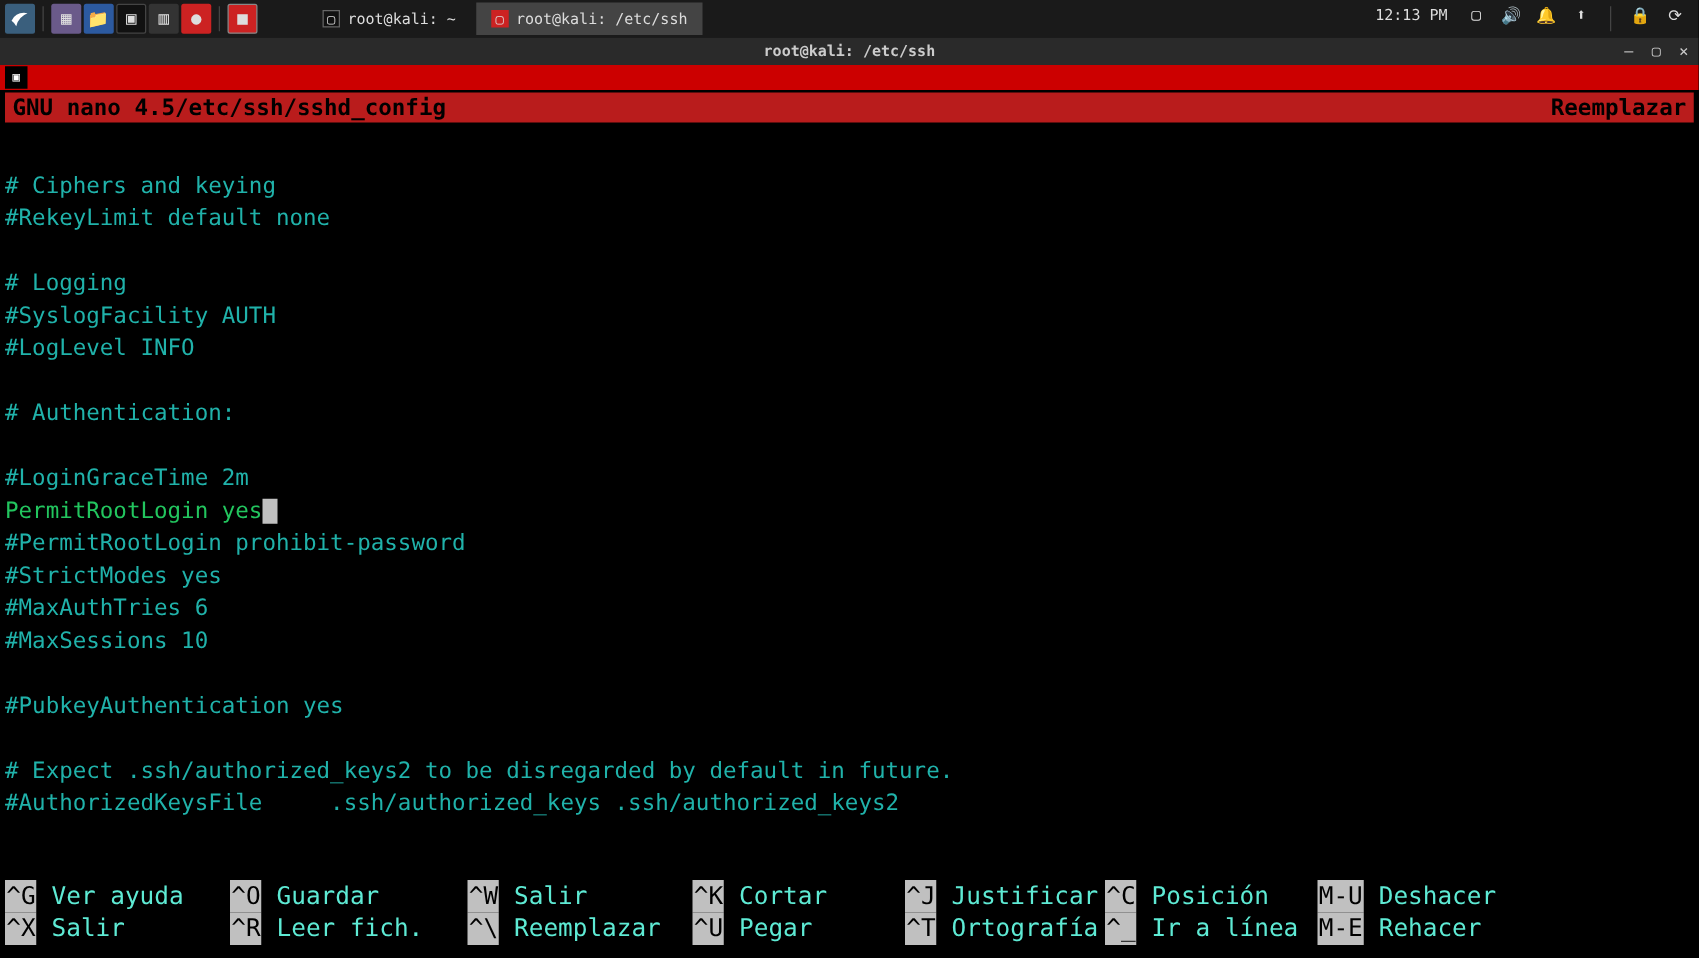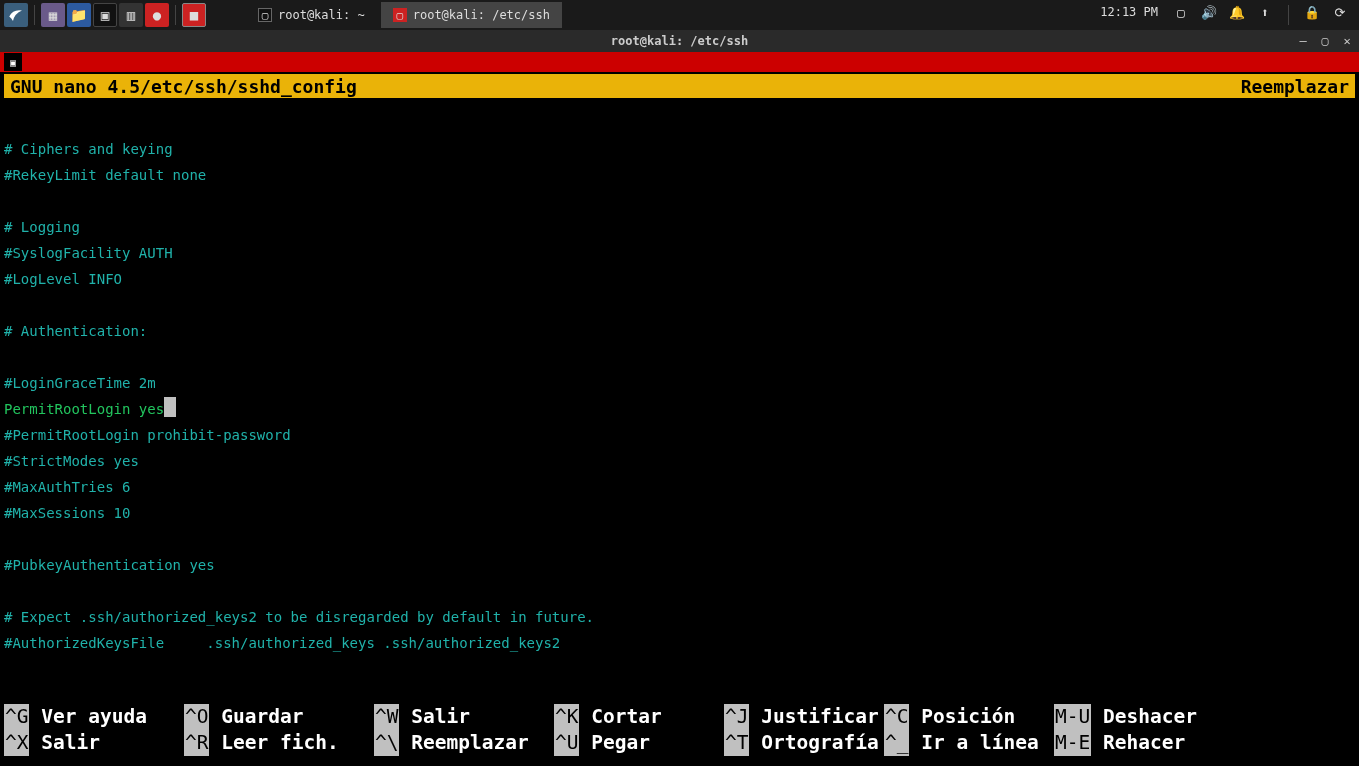--- a/index.html
+++ b/index.html
@@ -92,38 +92,38 @@
   display: flex; align-items: center; justify-content: center;
   margin-left: 4px;
   background: #000;
   font-size: 10px;
 }
 .red-text { flex: 1; text-align: center; }
 
 
 .nano-header {
   height: 24px;
-  background: #eab308;
+  background: #b91c1c;
   color: #000;
   display: flex;
   align-items: center;
   font-size: 18px;
   font-weight: bold;
   padding: 0 6px;
   font-family: "DejaVu Sans Mono", monospace;
   margin: 2px 4px 0 4px;
 }
 .nano-header .nh-left { flex: 0 0 auto; }
 .nano-header .nh-center { flex: 1; }
 .nano-header .nh-right { flex: 0 0 auto; }
 
 
 .editor {
   padding: 12px 4px 0 4px;
-  font-size: 14px;
+  font-size: 18px;
   line-height: 26px;
   font-family: "DejaVu Sans Mono", monospace;
   white-space: pre;
 }
 .comment { color: #20b2aa; }
 .active-line { color: #22c55e; }
 .cursor {
   display: inline-block;
   width: 12px; height: 20px;
   background: #c0c0c0;
@@ -139,21 +139,21 @@
   line-height: 26px;
   font-family: "DejaVu Sans Mono", monospace;
 }
 .footer-row { display: flex; }
 .shortcut-cell { display: inline-flex; white-space: pre; }
 .key-inv {
   background: #c0c0c0;
   color: #000;
   padding: 0 1px;
 }
-.shortcut-label { color: #ffffff; font-weight: bold; }
+.shortcut-label { color: #5eead4; }
 </style>
 </head>
 <body>
 
 <div class="top-panel">
   <div class="panel-left">
     <div class="panel-icon kali">
       <svg width="18" height="18" viewBox="0 0 24 24">
           <path d="M3 14 Q8 4 20 6 Q10 10 8 20 Q6 16 3 14" fill="#fff"></path>
         </svg>

